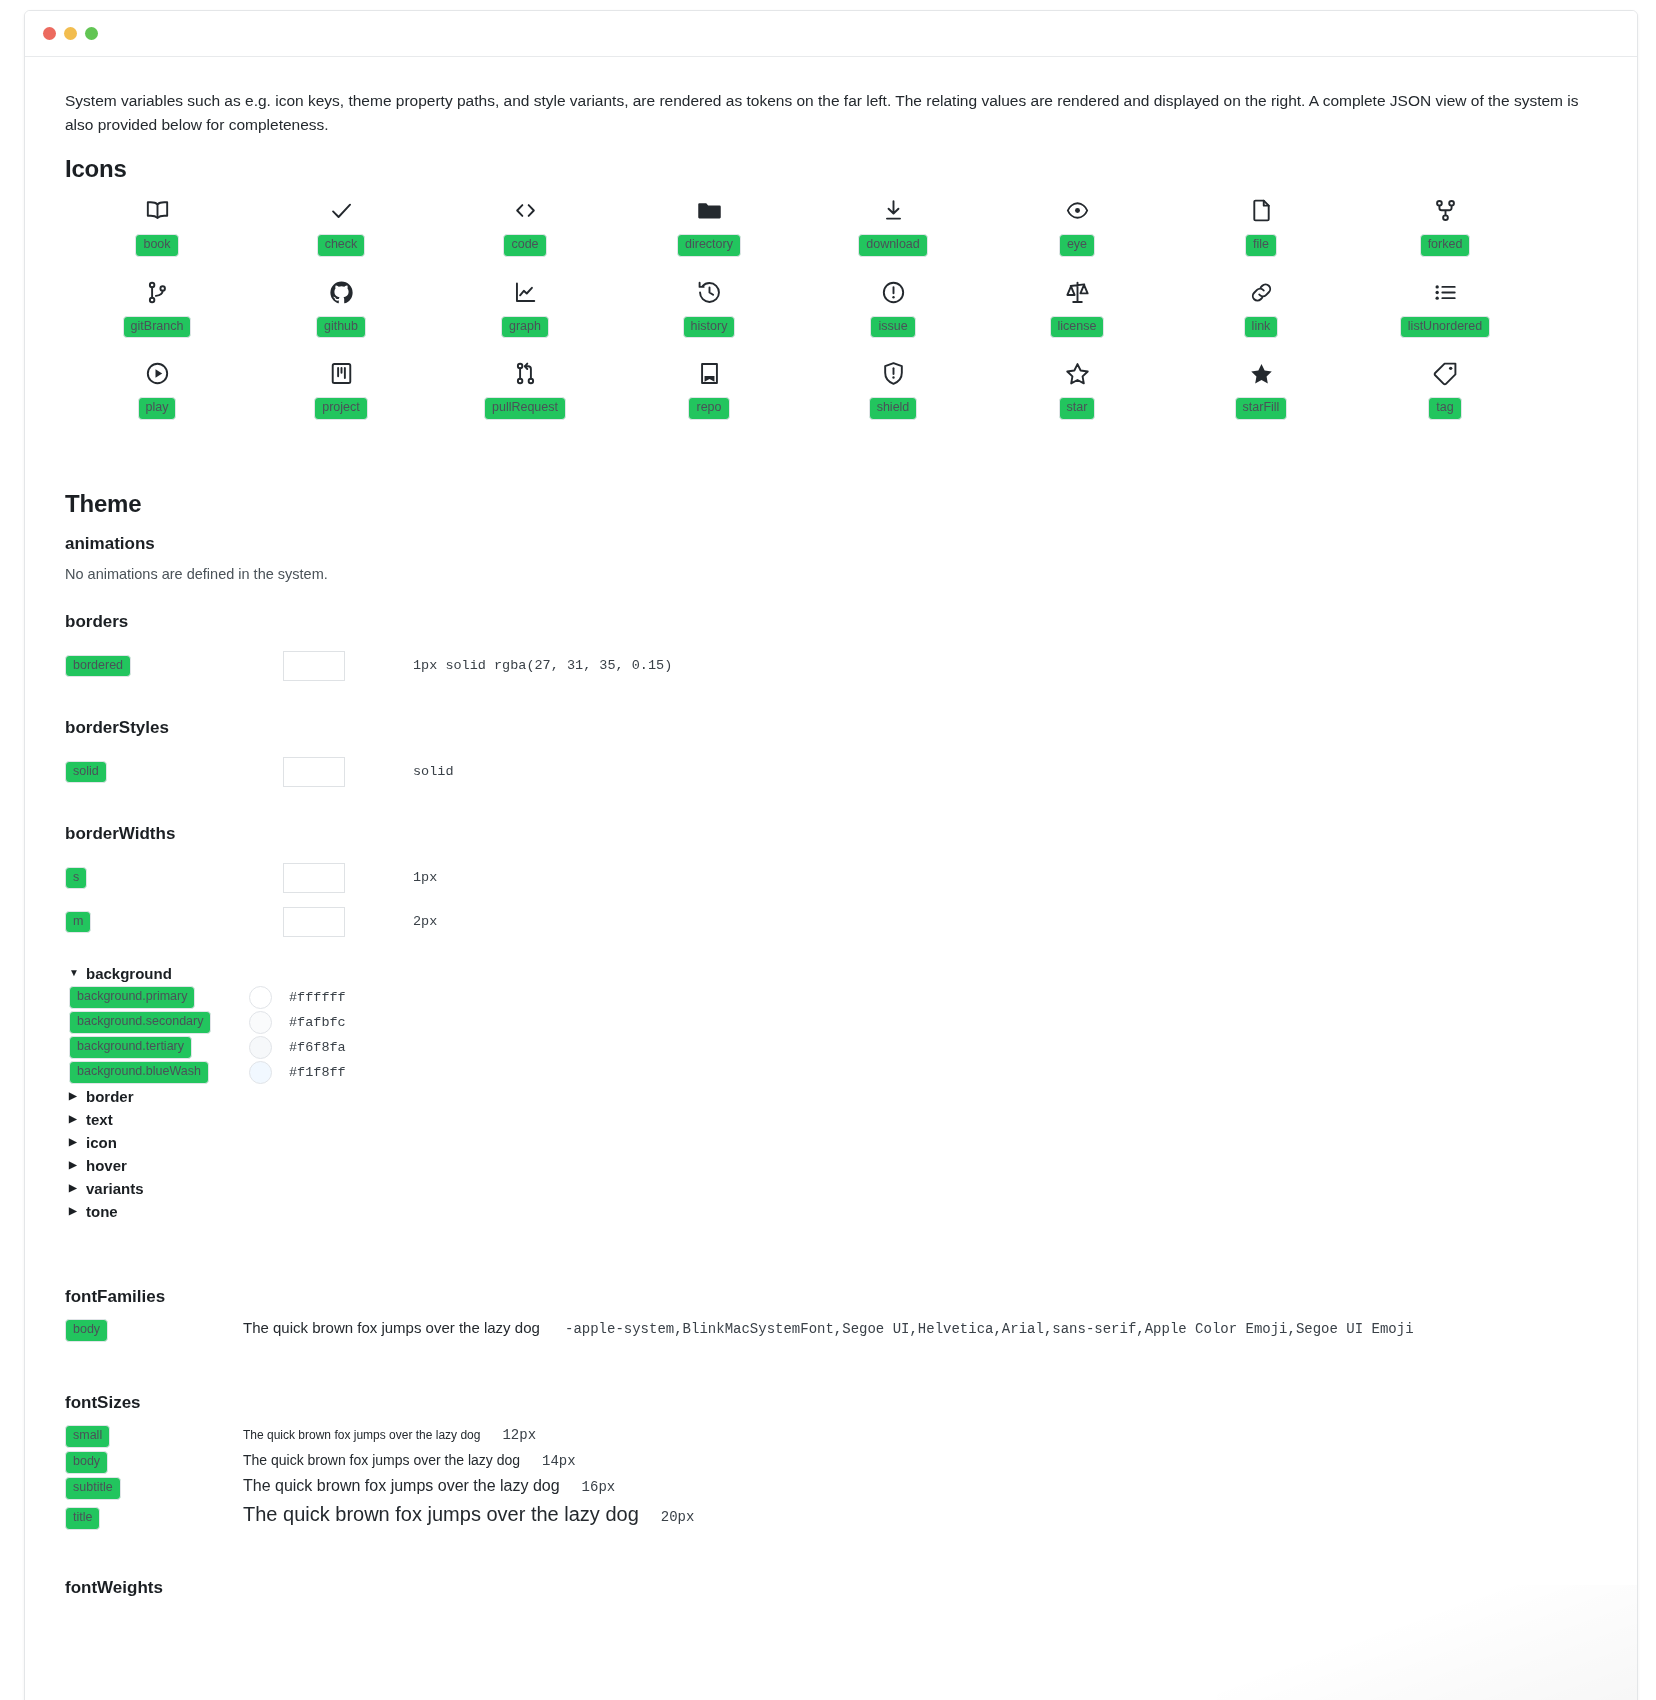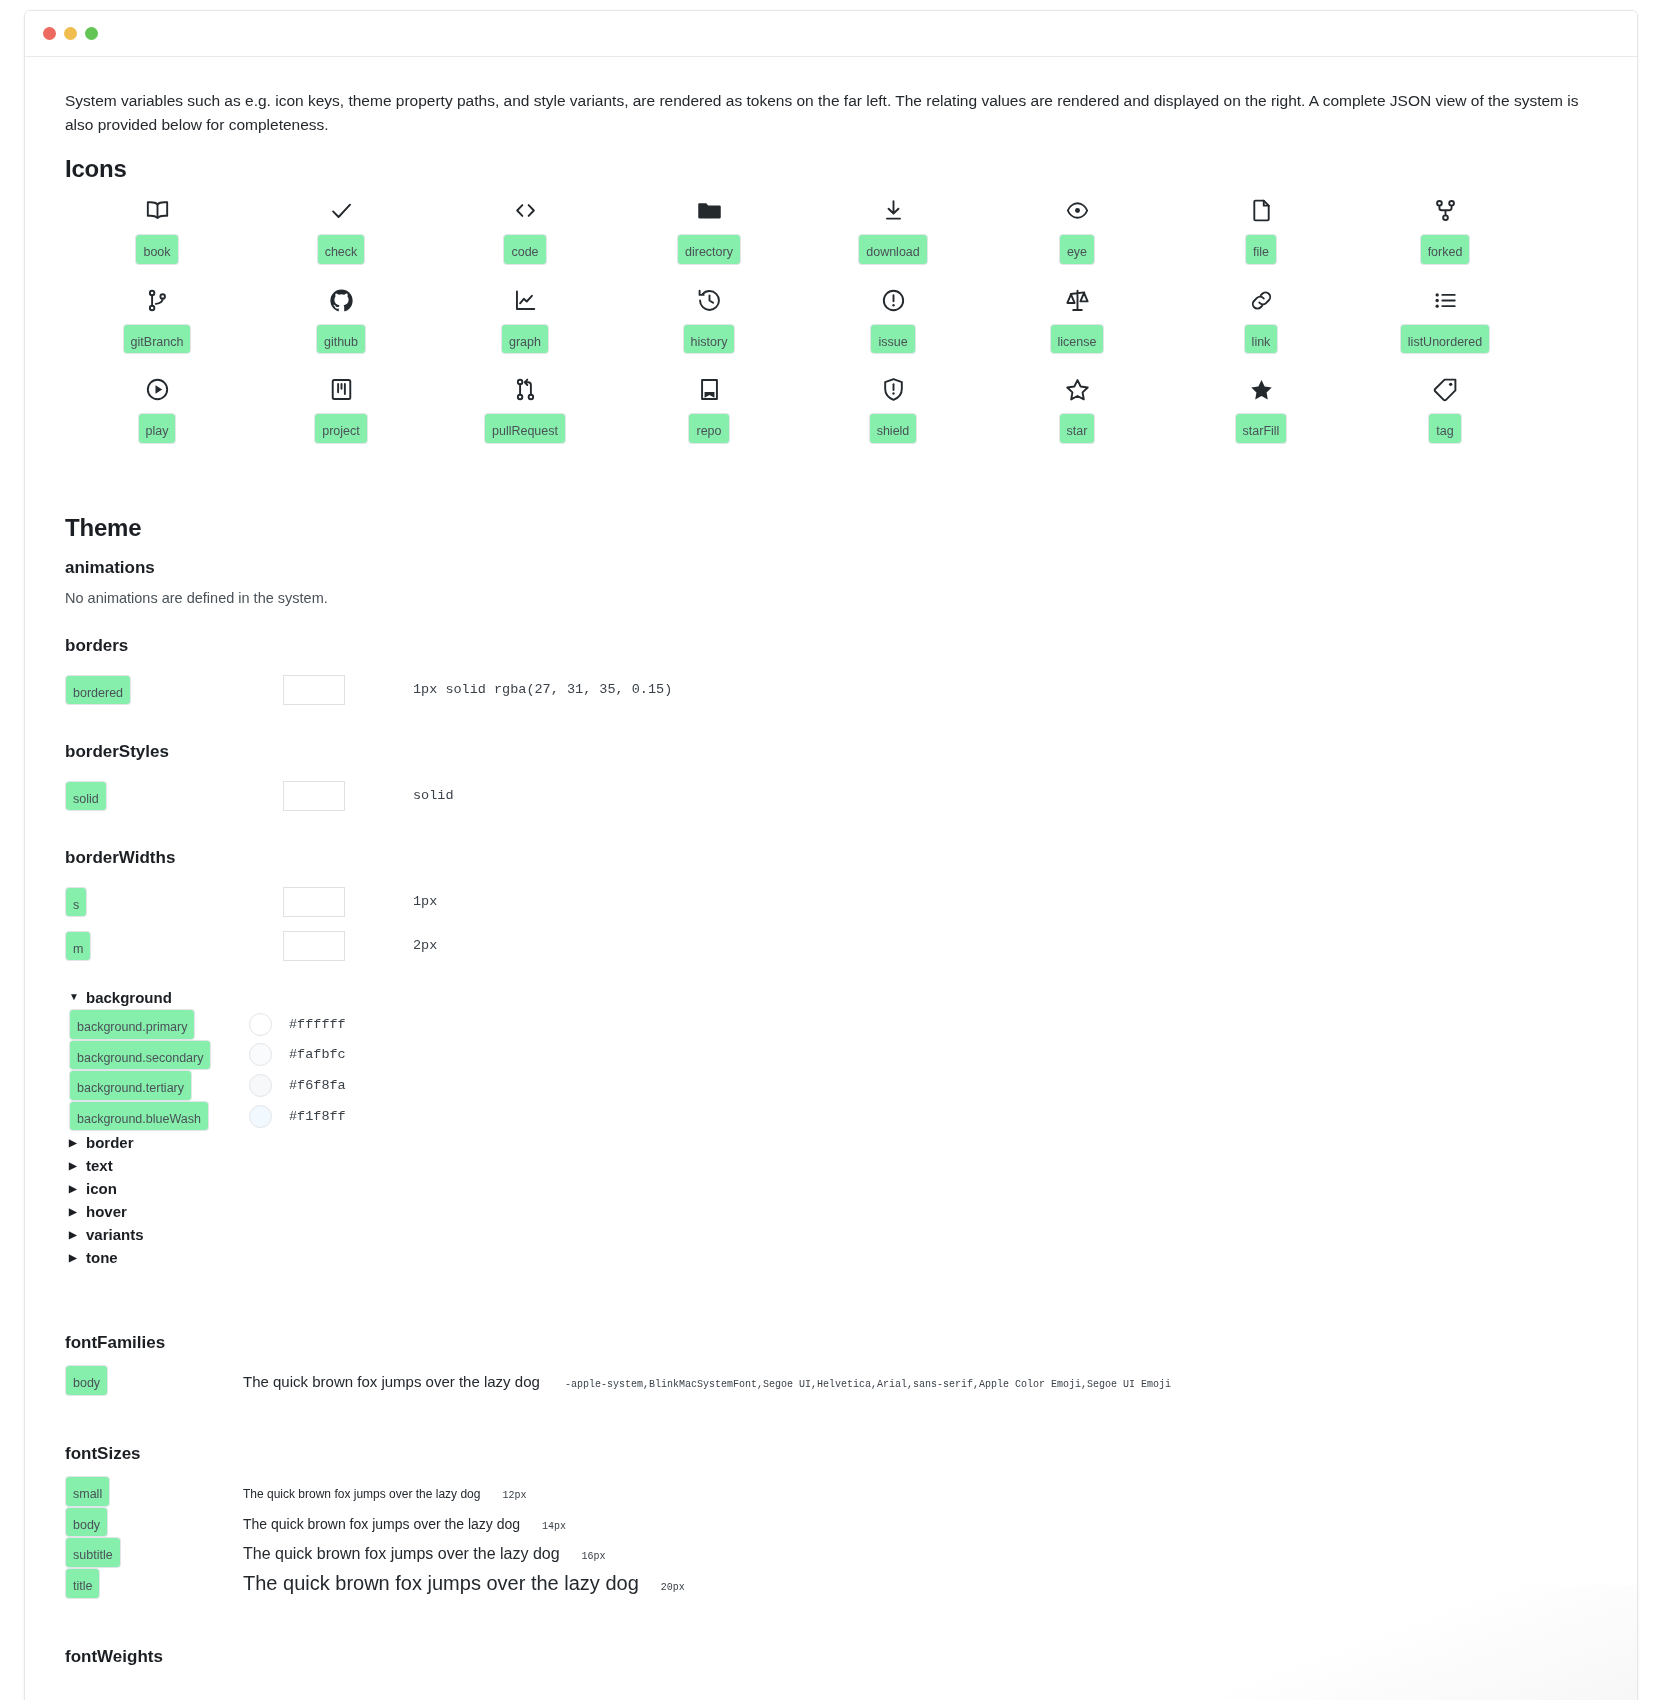--- a/index.html
+++ b/index.html
@@ -78,24 +78,24 @@
     flex-direction: column;
     align-items: center;
     gap: 10px;
   }
   .icon-cell svg { display: block; }
   .token {
     display: inline-block;
     font-family: "Liberation Sans", sans-serif;
     font-size: 12.5px;
     color: #4a5258;
-    background: #86efac;
+    background: #22c55e;
     border: 1px solid #e1e4e8;
     border-radius: 4px;
-    padding: 10px 7px 3px 7px;
+    padding: 2px 7px 3px 7px;
     line-height: 1.25;
     white-space: nowrap;
   }
 
   
   .theme-note {
     font-size: 14.5px;
     color: #4a5258;
     margin: 6px 0 0 0;
   }
@@ -181,21 +181,21 @@
     flex: 0 0 178px;
     display: flex;
     align-items: center;
   }
   .specimen {
     color: #24292e;
     white-space: nowrap;
   }
   .spec-value {
     font-family: "Liberation Mono", monospace;
-    font-size: 10px;
+    font-size: 14px;
     color: #3a4148;
     white-space: pre;
   }
   .sp-small  { font-size: 12px; }
   .sp-body   { font-size: 14px; }
   .sp-sub    { font-size: 16px; }
   .sp-title  { font-size: 20px; }
 
   .fam-row .specimen { font-size: 15px; }
 

